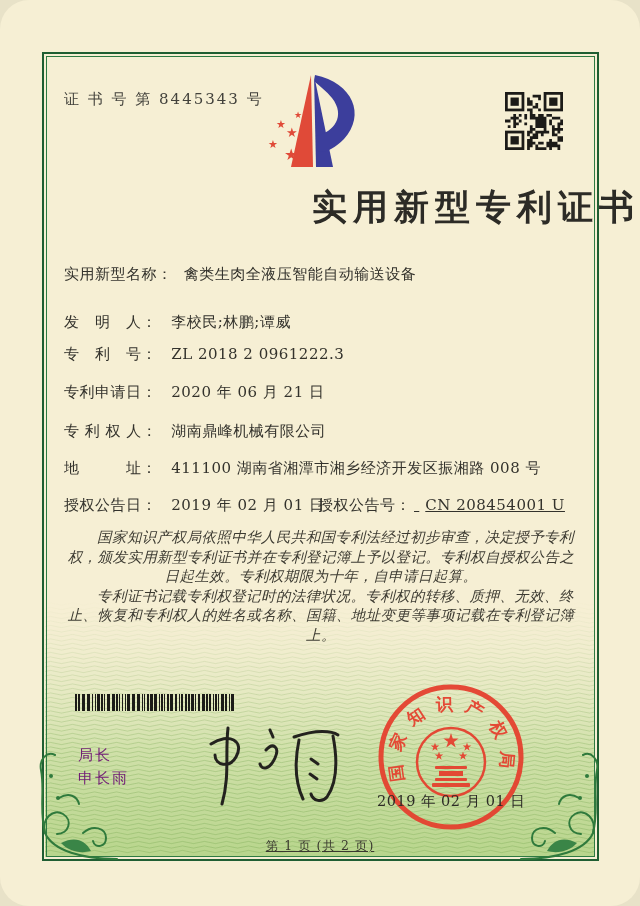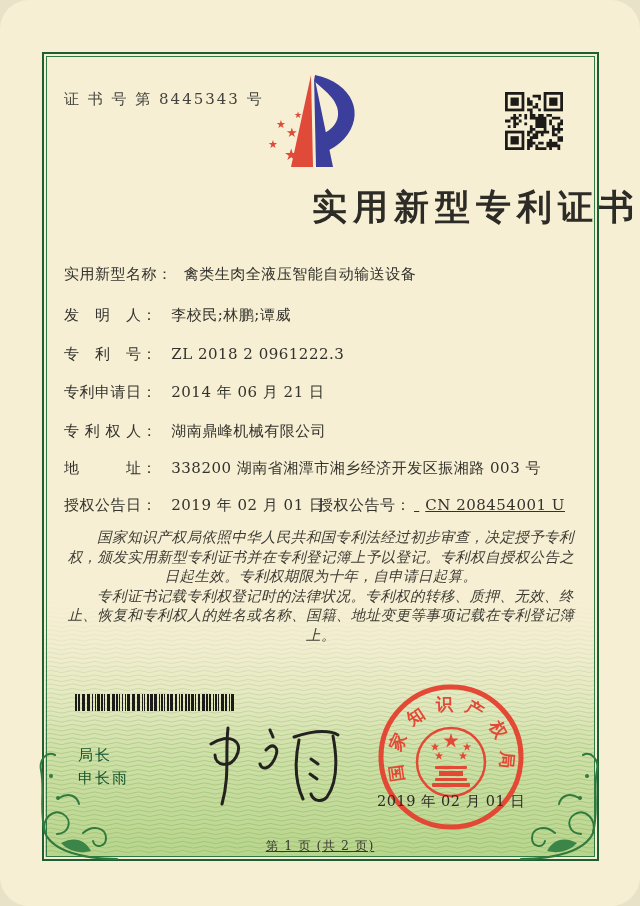--- a/index.html
+++ b/index.html
@@ -31,29 +31,29 @@
   .qr{position:absolute;left:505px;top:92px;width:58px;height:58px;z-index:3;}
   .title{
     position:absolute;left:0;top:184px;width:100%;text-align:right;
     font-size:35px;font-weight:bold;letter-spacing:6px;color:#2c2b26;z-index:3;
   }
   .fields{position:absolute;left:0;top:0;width:100%;z-index:3;}
   .field{position:absolute;left:64px;font-size:15px;letter-spacing:.5px;color:#33322c;white-space:nowrap;}
   .field .label{display:inline-block;min-width:96px;}
   .field .value{margin-left:6px;text-align:center;}
   .field .pair2{position:absolute;left:254px;top:0;white-space:nowrap;text-decoration:underline;}
-  .f-name{top:265px}.f-inv{top:306px}.f-no{top:345px}.f-fdate{top:383px}
+  .f-name{top:265px}.f-inv{top:313px}.f-no{top:345px}.f-fdate{top:383px}
   .f-patentee{top:422px}.f-addr{top:459px}.f-grant{top:496px}
   .body-text{
     position:absolute;left:62px;top:528px;width:518px;z-index:3;
     font-size:14.5px;line-height:19.5px;color:#3d3b32;font-style:italic;letter-spacing:.4px;text-align:center;
   }
   .body-text p{margin:0;text-indent:2em;}
   .barcode{position:absolute;left:75px;top:694px;width:165px;height:17px;z-index:3;}
-  .commissioner{position:absolute;left:78px;top:744px;z-index:3;font-size:15px;line-height:23px;color:#14532d;letter-spacing:2px;}
+  .commissioner{position:absolute;left:78px;top:744px;z-index:3;font-size:15px;line-height:23px;color:#701a75;letter-spacing:2px;}
   .signature{position:absolute;left:198px;top:714px;width:148px;height:96px;z-index:4;}
   .seal{position:absolute;left:376px;top:682px;width:150px;height:150px;z-index:3;opacity:.94;}
   .seal-date{position:absolute;left:377px;top:792px;z-index:5;font-size:14.5px;letter-spacing:.5px;color:#2c2b26;white-space:nowrap;}
   .page-info{position:absolute;left:0;top:838px;width:100%;text-align:center;font-size:12.5px;color:#3a392f;z-index:3;letter-spacing:1px;text-decoration:underline;}
   .back-note{position:absolute;left:0;top:871px;width:100%;text-align:center;font-size:13.5px;font-style:italic;color:#3a392f;z-index:3;letter-spacing:2px;}
   .ornament{position:absolute;top:746px;width:92px;height:116px;z-index:5;}
   .orn-left{left:31px;}
   .orn-right{left:515px;transform:scaleX(-1);}
 </style>
 </head>
@@ -106,29 +106,29 @@
     <div class="field f-inv">
       <span class="label">发　明　人：</span>
       <span class="value">李校民;林鹏;谭威</span>
     </div>
     <div class="field f-no">
       <span class="label">专　利　号：</span>
       <span class="value">ZL 2018 2 0961222.3</span>
     </div>
     <div class="field f-fdate">
       <span class="label">专利申请日：</span>
-      <span class="value">2014 年 06 月 21 日</span>
+      <span class="value">2020 年 06 月 21 日</span>
     </div>
     <div class="field f-patentee">
       <span class="label">专 利 权 人：</span>
       <span class="value">湖南鼎峰机械有限公司</span>
     </div>
     <div class="field f-addr">
       <span class="label">地　　　址：</span>
-      <span class="value">338200 湖南省湘潭市湘乡经济开发区振湘路 003 号</span>
+      <span class="value">411100 湖南省湘潭市湘乡经济开发区振湘路 008 号</span>
     </div>
     <div class="field f-grant">
       <span class="label">授权公告日：</span>
       <span class="value">2019 年 02 月 01 日</span>
       <span class="pair2">
         <span class="label">授权公告号：</span>
         <span class="value">CN 208454001 U</span>
       </span>
     </div>
   </div>

